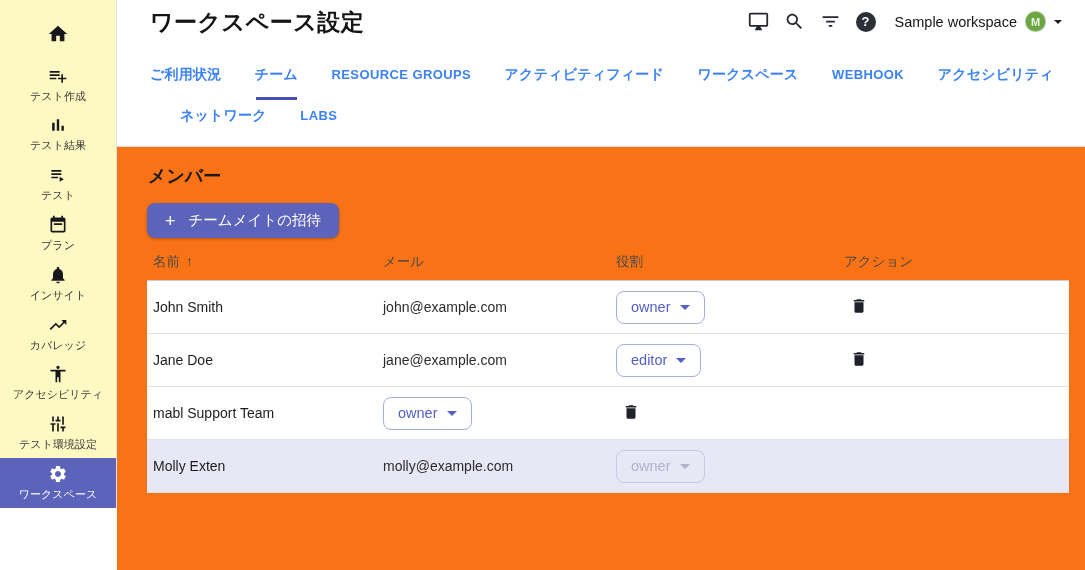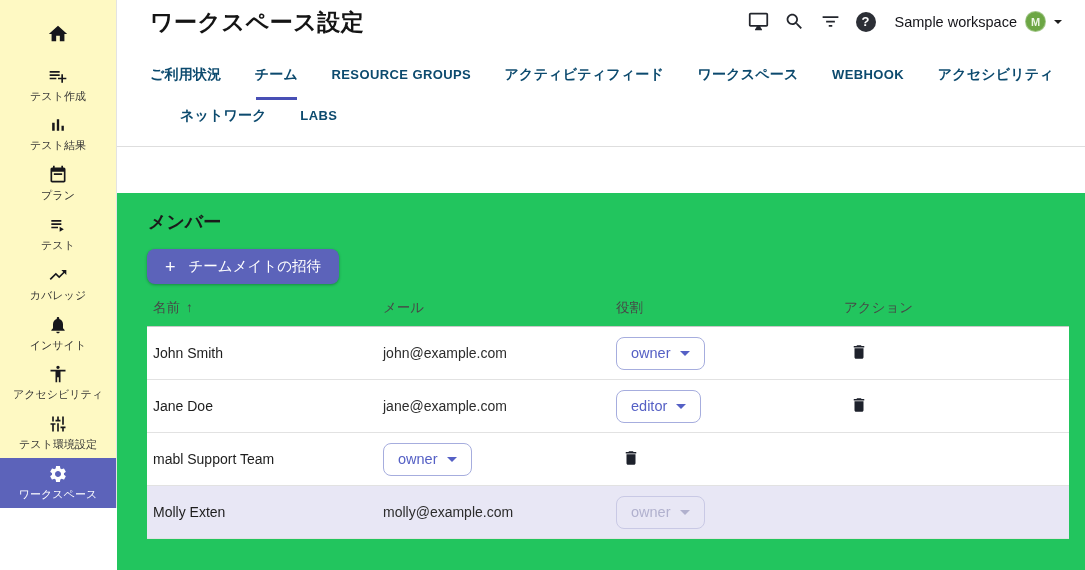--- a/index.html
+++ b/index.html
@@ -23,21 +23,21 @@
   }
   .side-item.home { height:44px; margin-bottom:5px; }
   .side-item svg { width:20px; height:20px; fill:#17171c; }
   .side-item .lbl { font-size:11px; color:#353535; white-space:nowrap; }
   .side-item.active { background:#5c63ba; }
   .side-item.active svg { fill:#fff; }
   .side-item.active .lbl { color:#fff; }
   .icon-wrap { display:flex; align-items:center; justify-content:center; }
 
   
-  .main { flex:1; display:flex; flex-direction:column; min-width:0;gap:46px; }
+  .main { flex:1; display:flex; flex-direction:column; min-width:0; }
 
   .topbar {
     background:#fff; border-bottom:1px solid #dedede;
     height:147px; padding-left:33px; position:relative;
   }
   .title-row {
     display:flex; align-items:flex-start; justify-content:space-between;
     padding-top:7px; padding-right:23px;
   }
   .page-title { font-size:23px; font-weight:700; color:#141414; margin:0; letter-spacing:0.5px; }
@@ -59,30 +59,30 @@
   }
   .caret-down {
     width:0; height:0; border-left:4px solid transparent;
     border-right:4px solid transparent; border-top:4px solid #1d1d1d;
   }
 
   .tabs-row1 { margin-top:27px; white-space:nowrap; }
   .tabs-row2 { margin-top:22px; padding-left:30px; white-space:nowrap; }
   .tab {
     display:inline-block; margin-right:29px; font-weight:700; font-size:14px;
-    color:#0c4a6e; cursor:pointer; position:relative; letter-spacing:0.2px;
+    color:#3b82f6; cursor:pointer; position:relative; letter-spacing:0.2px;
   }
   .tab.upper { font-size:13px; letter-spacing:0.4px; }
   .tab.active::after {
     content:""; position:absolute; left:1px; right:1px; bottom:-16px;
     height:3px; background:#484fb5;
   }
 
   
-  .content { flex:1; background:#22c55e; padding:17px 0 9px 30px; }
+  .content { flex:1; background:#f97316; padding:17px 0 9px 30px; }
   .section-title { font-size:18px; font-weight:700; color:#1a1a1a; margin:0 0 15px 1px; }
   .invite-btn {
     display:inline-flex; align-items:center; gap:13px;
     background:#5c63ba; color:#fff; border:none; border-radius:8px;
     height:35px; padding:0 18px; font-size:14.5px; cursor:pointer;
     box-shadow:0 1px 3px rgba(0,0,0,0.3);
   }
   .invite-btn .plus { font-size:18px; font-weight:400; line-height:1; }
 
   .members-table { width:922px; margin-top:4px; }
@@ -154,51 +154,51 @@
         <svg viewBox="0 0 24 24">
             <path d="M5 9.2h3V19H5V9.2zM10.6 5h2.8v14h-2.8V5zm5.6 8H19v6h-2.8v-6z"></path>
           </svg>
       </span>
       <span class="lbl">テスト結果</span>
     </div>
 
     <div class="side-item">
       <span class="icon-wrap">
         <svg viewBox="0 0 24 24">
+            <path d="M4 10h12v2H4v-2zm0-4h12v2H4V6zm0 8h8v2H4v-2zm10 0v6l5-3-5-3z"></path>
+          </svg>
+      </span>
+      <span class="lbl">テスト</span>
+    </div>
+
+    <div class="side-item">
+      <span class="icon-wrap">
+        <svg viewBox="0 0 24 24">
             <path d="M19 3h-1V1h-2v2H8V1H6v2H5c-1.11 0-2 .9-2 2v14c0 1.1.89 2 2 2h14c1.1 0 2-.9 2-2V5c0-1.1-.9-2-2-2zm0 16H5V8h14v11zM7 10h10v2H7v-2z"></path>
           </svg>
       </span>
       <span class="lbl">プラン</span>
     </div>
 
     <div class="side-item">
       <span class="icon-wrap">
         <svg viewBox="0 0 24 24">
-            <path d="M4 10h12v2H4v-2zm0-4h12v2H4V6zm0 8h8v2H4v-2zm10 0v6l5-3-5-3z"></path>
-          </svg>
-      </span>
-      <span class="lbl">テスト</span>
+            <path d="M12 22c1.1 0 2-.9 2-2h-4c0 1.1.9 2 2 2zm6-6v-5c0-3.07-1.63-5.64-4.5-6.32V4c0-.83-.67-1.5-1.5-1.5s-1.5.67-1.5 1.5v.68C7.64 5.36 6 7.92 6 11v5l-2 2v1h16v-1l-2-2z"></path>
+          </svg>
+      </span>
+      <span class="lbl">インサイト</span>
     </div>
 
     <div class="side-item">
       <span class="icon-wrap">
         <svg viewBox="0 0 24 24">
             <path d="M16 6l2.29 2.29-4.88 4.88-4-4L2 16.59 3.41 18l6-6 4 4 6.3-6.29L22 12V6h-6z"></path>
           </svg>
       </span>
       <span class="lbl">カバレッジ</span>
-    </div>
-
-    <div class="side-item">
-      <span class="icon-wrap">
-        <svg viewBox="0 0 24 24">
-            <path d="M12 22c1.1 0 2-.9 2-2h-4c0 1.1.9 2 2 2zm6-6v-5c0-3.07-1.63-5.64-4.5-6.32V4c0-.83-.67-1.5-1.5-1.5s-1.5.67-1.5 1.5v.68C7.64 5.36 6 7.92 6 11v5l-2 2v1h16v-1l-2-2z"></path>
-          </svg>
-      </span>
-      <span class="lbl">インサイト</span>
     </div>
 
     <div class="side-item">
       <span class="icon-wrap">
         <svg viewBox="0 0 24 24">
             <path d="M12 2c1.1 0 2 .9 2 2s-.9 2-2 2-2-.9-2-2 .9-2 2-2zm9 7h-6v13h-2v-6h-2v6H9V9H3V7h18v2z"></path>
           </svg>
       </span>
       <span class="lbl">アクセシビリティ</span>
     </div>

